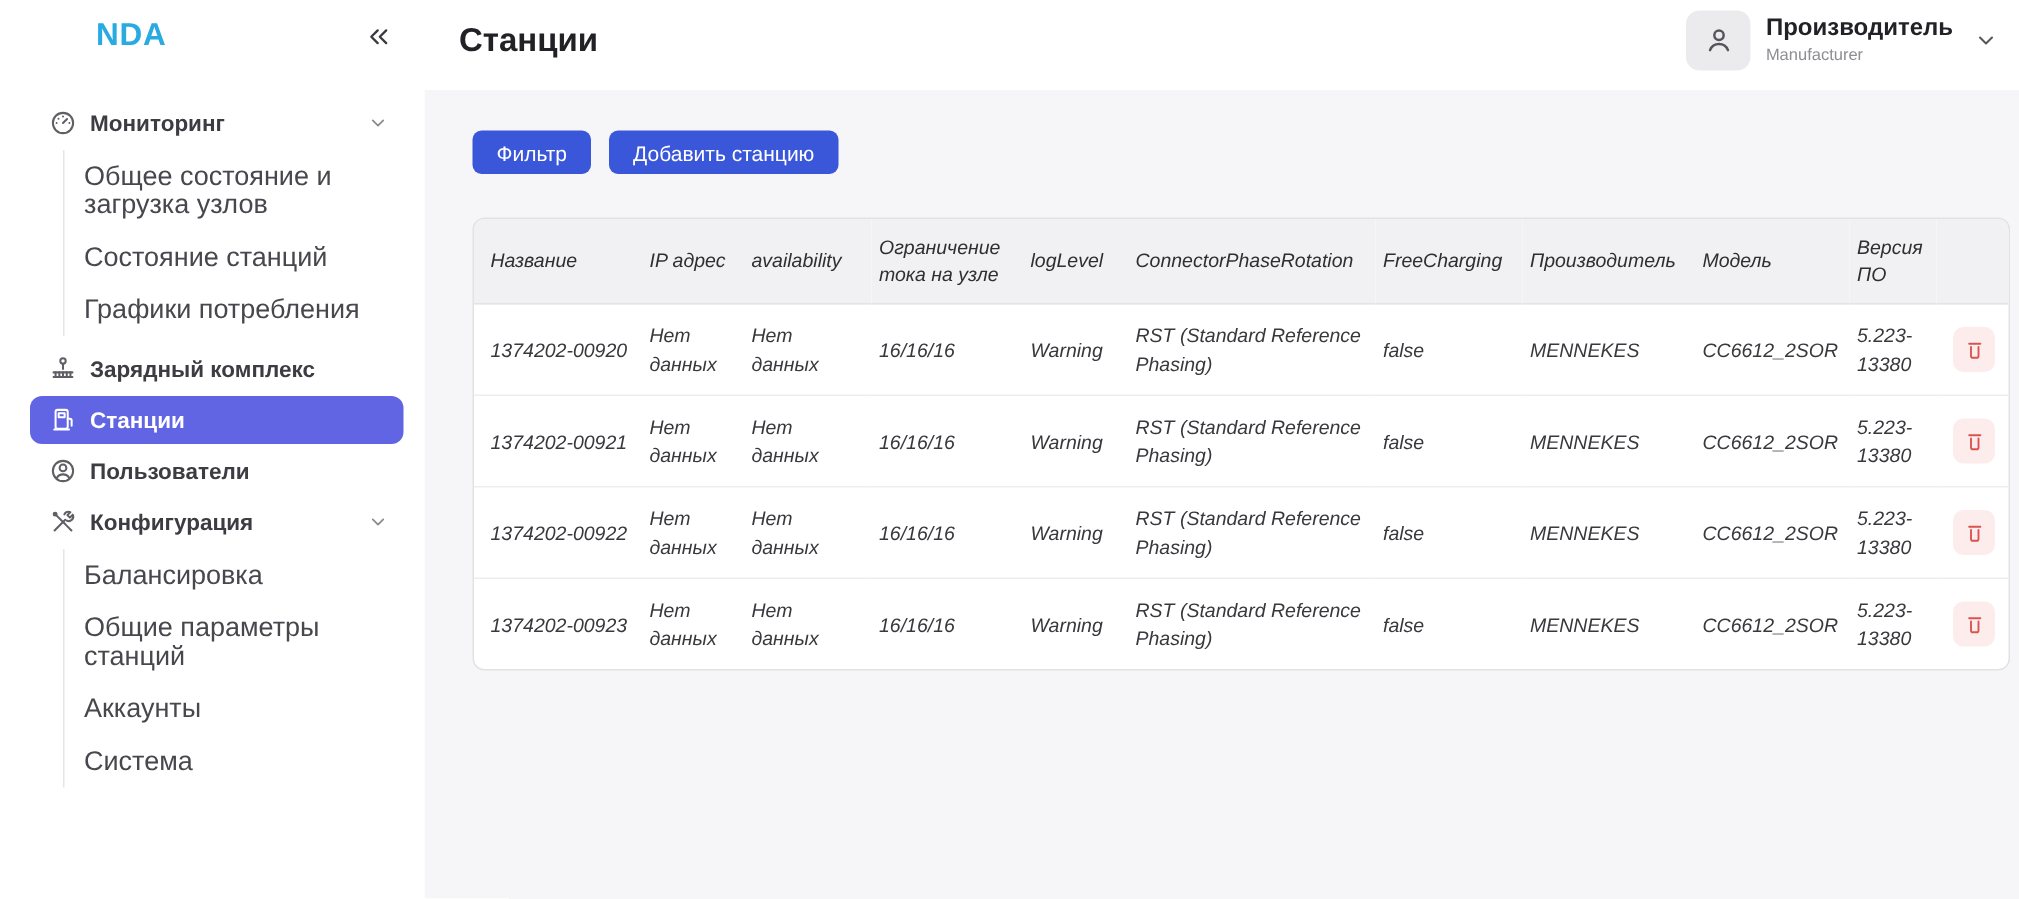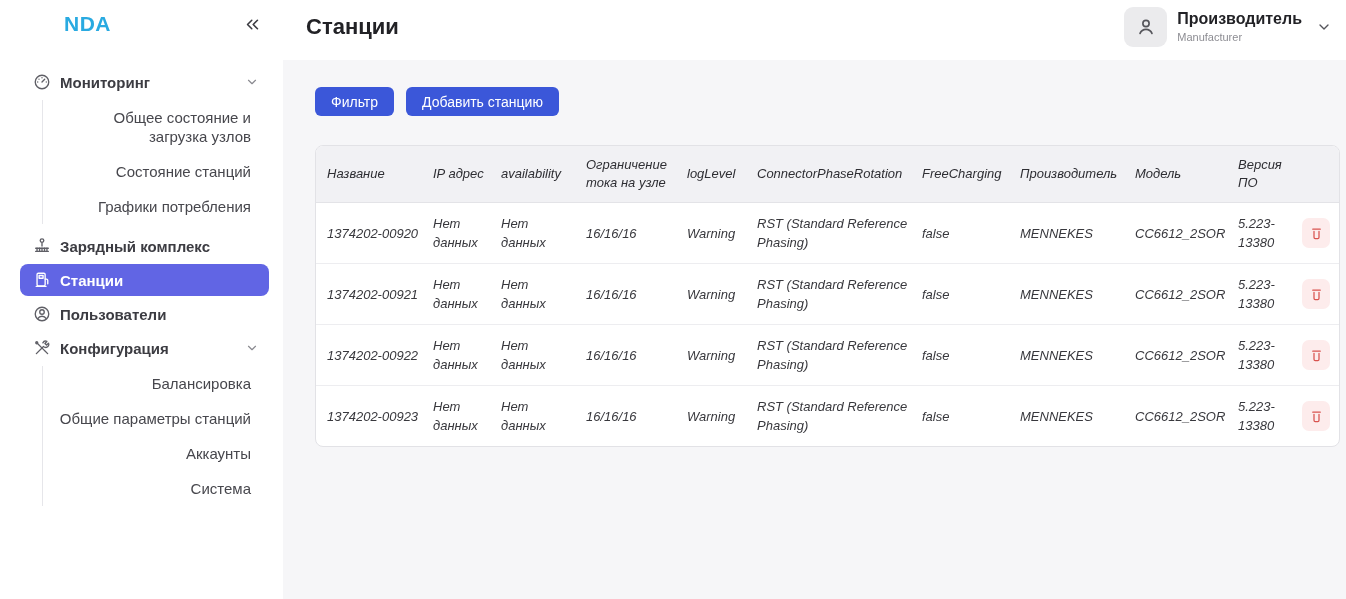--- a/index.html
+++ b/index.html
@@ -1,34 +1,34 @@
 <!DOCTYPE html>
 <html style="--accent: #3b57d9; --selected: #6165e4; --danger: #d9534f; --danger-bg: #fdecec; --logo: #29aae1;"><head>
 <meta charset="utf-8">
 <style>
   * { margin:0; padding:0; box-sizing:border-box; }
   html,body { width:1346px; height:599px; overflow:hidden; background:#fff;
               font-family:"Liberation Sans", sans-serif; color:#333; }
   .app { display:flex; width:100%; height:100%; }
 
   
-  .sidebar { width:283px; min-width:283px; background:#fff; height:100%; position:relative; z-index:2;text-align:right; }
+  .sidebar { width:283px; min-width:283px; background:#fff; height:100%; position:relative; z-index:2; }
   .side-top { display:flex; align-items:center; justify-content:space-between; padding:12px 22px 4px 64px; }
   .logo { font-size:21px; font-weight:700; color:var(--logo); letter-spacing:.5px; cursor:pointer; }
   .collapse { color:#3a3a40; cursor:pointer; display:flex; align-items:center; }
   nav { padding:26px 0 0 4px; }
   .nav-item { display:flex; align-items:center; min-height:32px; margin:0 14px 2px 16px;
               padding:5px 10px 5px 13px; border-radius:8px; cursor:pointer; }
   .nav-ico { width:18px; height:18px; margin-right:9px; display:flex; align-items:center; justify-content:center; flex:none; }
   .nav-label { font-size:15px; font-weight:600; color:#3c3c42; }
   .nav-item.selected { background:var(--selected); }
   .nav-item.selected .nav-label { color:#fff; }
   .chev { margin-left:auto; color:#8a8a90; display:flex; align-items:center; }
   .sub-group { margin:2px 14px 6px 38px; border-left:1px solid #e6e6ea; padding:0 0 0 13px; }
-  .sub-item { font-size:15px; color:#47474d; padding:8px 0; line-height:19px; max-width:195px; cursor:pointer; }
+  .sub-item { font-size:18px; color:#47474d; padding:8px 0; line-height:19px; max-width:195px; cursor:pointer; }
 
   
   .main { flex:1; display:flex; flex-direction:column; height:100%; min-width:0; }
   .topbar { height:60px; background:#fff; display:flex; align-items:center; justify-content:space-between;
             padding:0 14px 6px 23px; }
   .page-title { font-size:22px; font-weight:700; color:#222226; }
   .user-menu { display:flex; align-items:center; cursor:pointer; }
   .avatar { width:43px; height:40px; background:#ebebed; border-radius:9px; display:flex;
             align-items:center; justify-content:center; color:#555; margin-right:10px; }
   .user-name { font-size:16px; font-weight:700; color:#222226; line-height:20px; }

